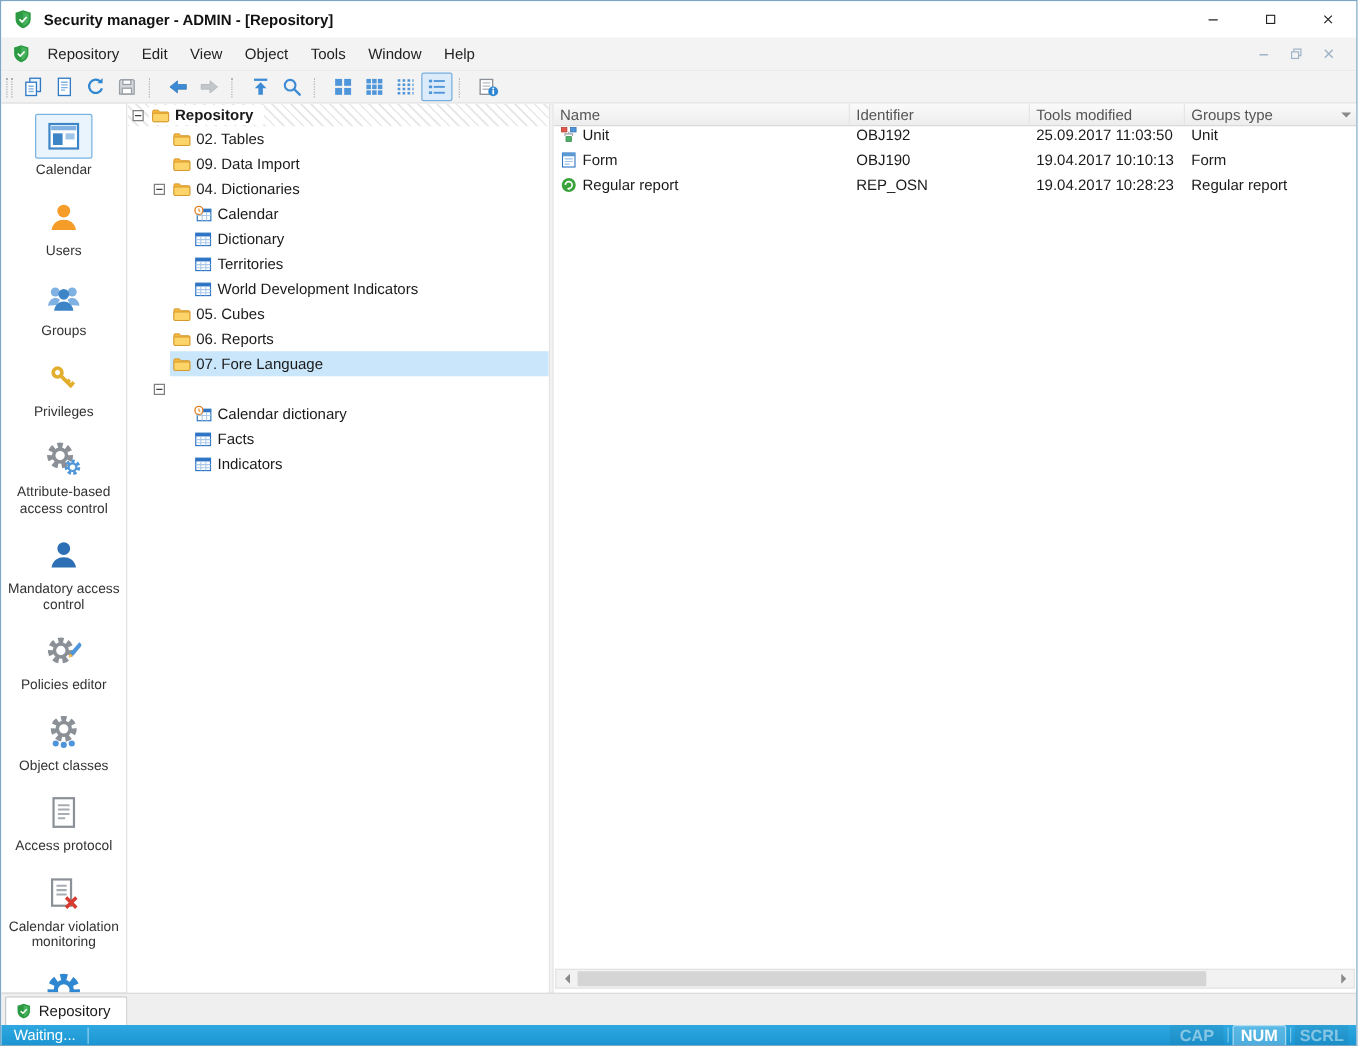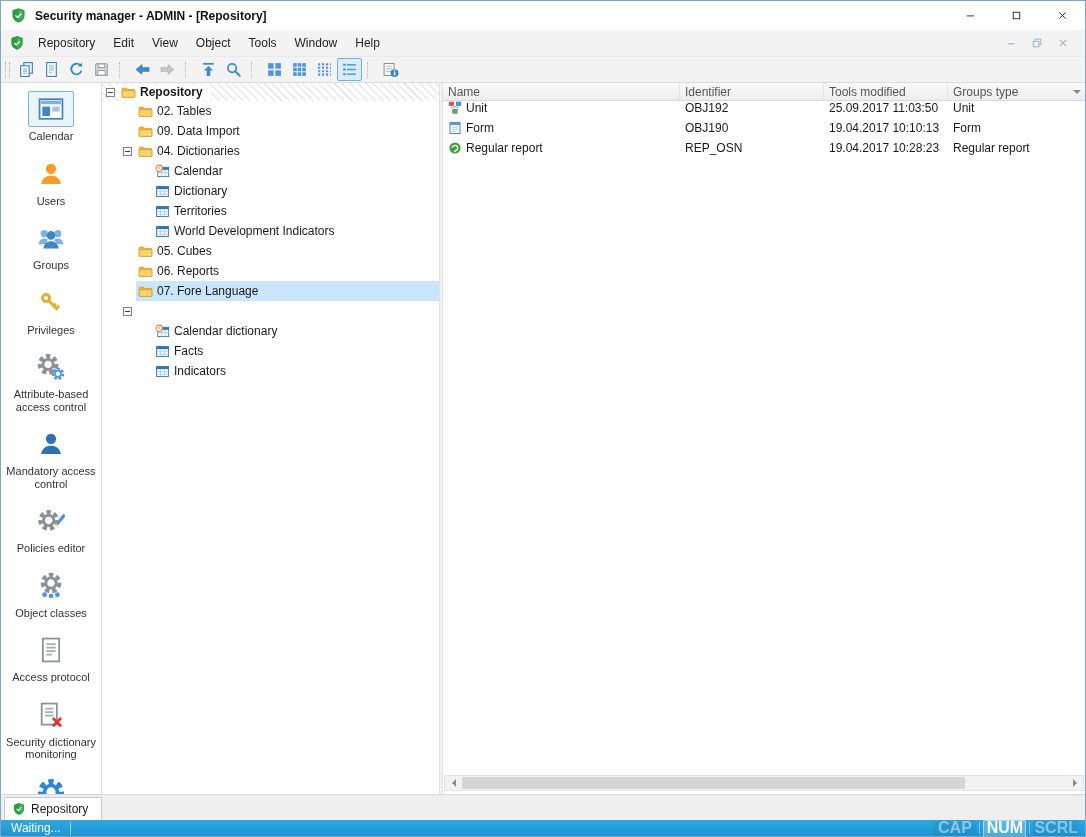--- a/index.html
+++ b/index.html
@@ -83,21 +83,21 @@
   
   .tabstrip { height:26px; background:#efefef; border-top:1px solid #d6d6d6; display:flex; align-items:flex-end; padding-left:3px; flex:0 0 auto; }
   .tab { height:23px; background:#fff; border:1px solid #c9c9c9; border-bottom:none; border-radius:2px 2px 0 0; display:flex; align-items:center; gap:5px; padding:0 13px 0 7px; }
   .tabi { width:14px; height:14px; }
 
   
   .statusbar { height:16px; background:linear-gradient(#2fa8e0,#1b96d3); display:flex; align-items:center; color:#fff; padding:0 6px; flex:0 0 auto; }
   .st-text { margin-left:4px; }
   .st-sep { width:1px; height:13px; background:rgba(255,255,255,.5); margin:0 9px; }
   .st-right { margin-left:auto; display:flex; align-items:center; }
-  .st-ind { min-width:43px; height:17px; display:flex; align-items:center; justify-content:center; font-size:16px; font-weight:bold; color:rgba(255,255,255,.45); background:rgba(0,0,0,.05); border-radius:2px; border:1px solid transparent; }
+  .st-ind { min-width:43px; height:17px; display:flex; align-items:center; justify-content:center; font-size:13px; font-weight:bold; color:rgba(255,255,255,.45); background:rgba(0,0,0,.05); border-radius:2px; border:1px solid transparent; }
   .st-ind.active { color:#fff; background:rgba(255,255,255,.22); border-color:rgba(255,255,255,.5); }
   .st-div { width:1px; height:12px; background:rgba(255,255,255,.4); margin:0 3px; }
 </style>
 </head>
 <body>
 
 <div class="app">
 
   <div class="titlebar">
     <span class="icon ti">
@@ -442,21 +442,21 @@
         <div class="sb-item">
           <span class="sb-iconbox">
             <span class="icon">
               <svg viewBox="0 0 24 24">
                 <rect x="4" y="2.2" width="13" height="18" fill="#fff" stroke="#8a9096" stroke-width="1.5"></rect>
                 <path d="M7 6.5h7M7 9.5h7M7 12.5h7" stroke="#a7adb3" stroke-width="1.4" fill="none"></path>
                 <path d="M13.6 14.6l7 7M20.6 14.6l-7 7" stroke="#d93a30" stroke-width="2.4" fill="none"></path>
               </svg>
             </span>
           </span>
-          <span class="sb-label">Security dictionary monitoring</span>
+          <span class="sb-label">Calendar violation monitoring</span>
         </div>
         <div class="sb-item">
           <span class="sb-iconbox">
             <span class="icon">
               <svg viewBox="0 0 24 24">
                 <g transform="translate(12 12) scale(1.25)">
                   <g>
                     <circle r="7" fill="none" stroke="#2f86d1" stroke-width="3.8" stroke-dasharray="3.6 2.6"></circle>
                     <circle r="4.4" fill="none" stroke="#2f86d1" stroke-width="2.4"></circle>
                   </g>

